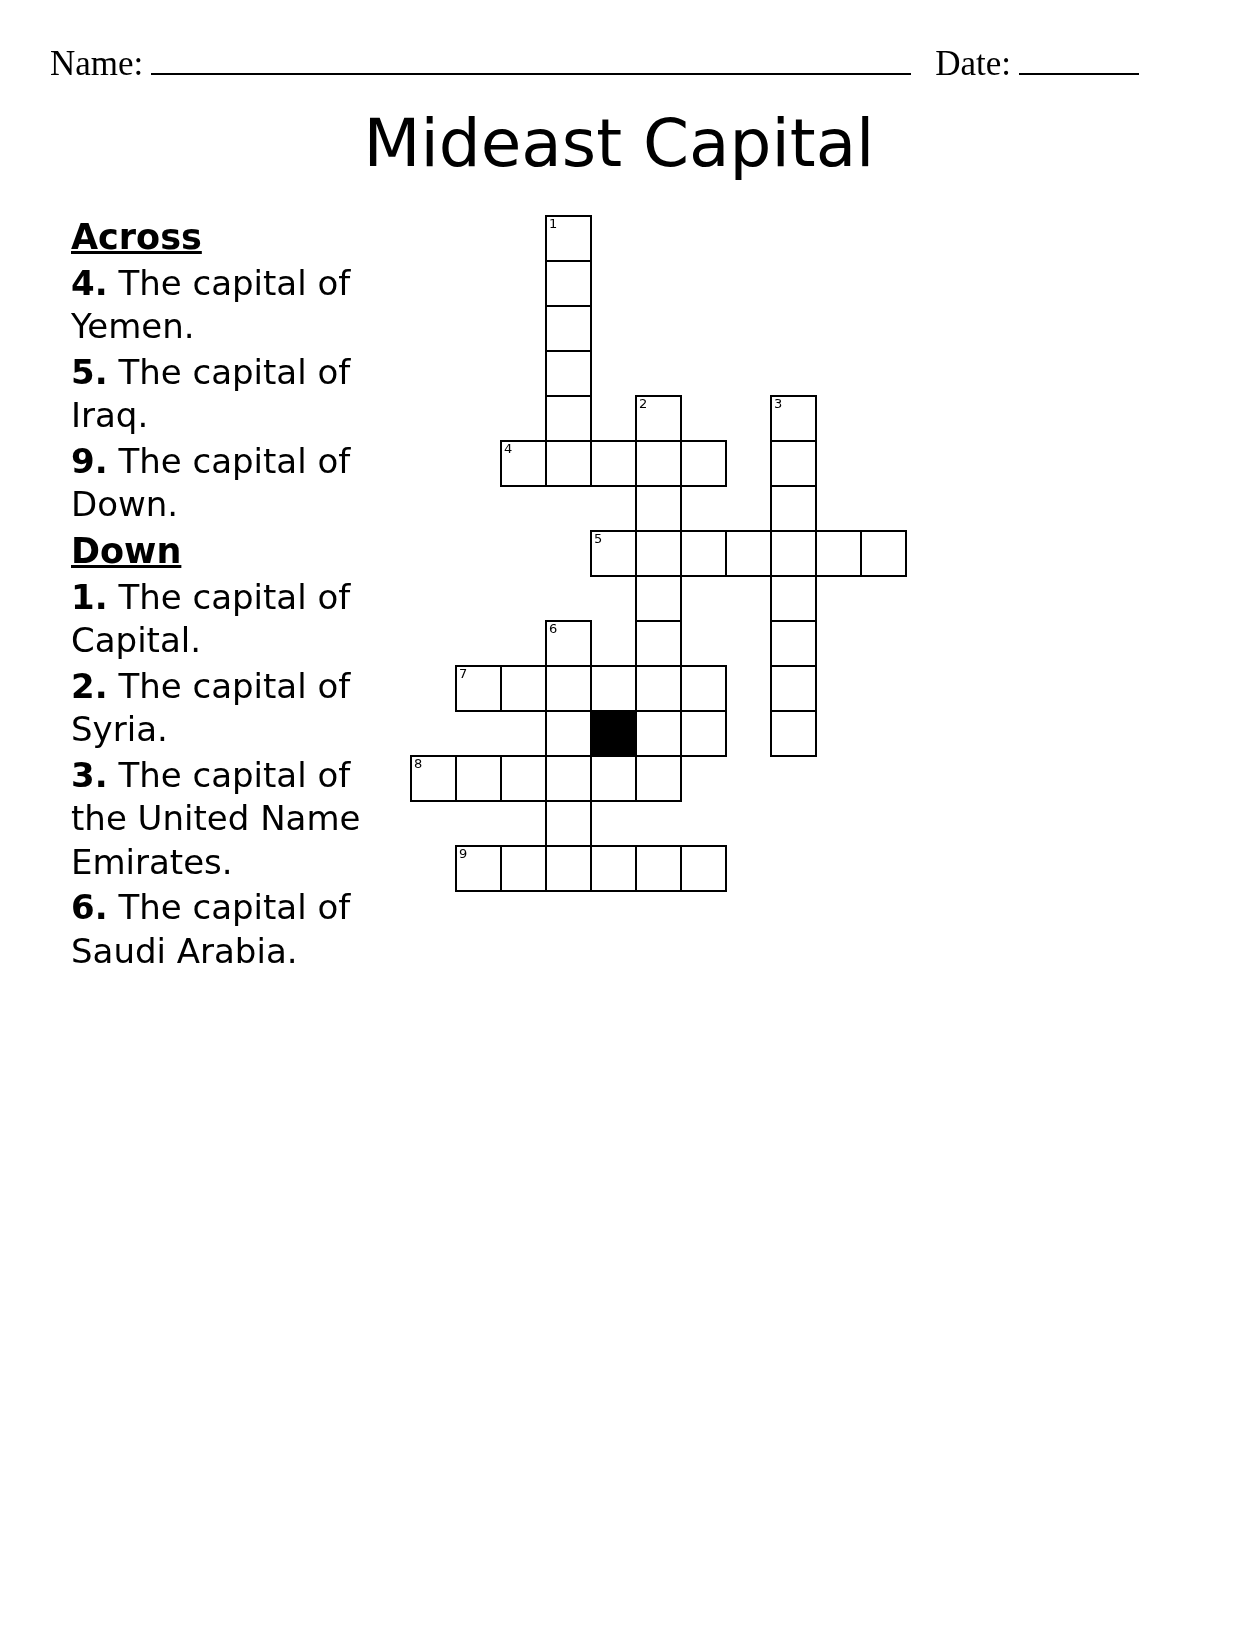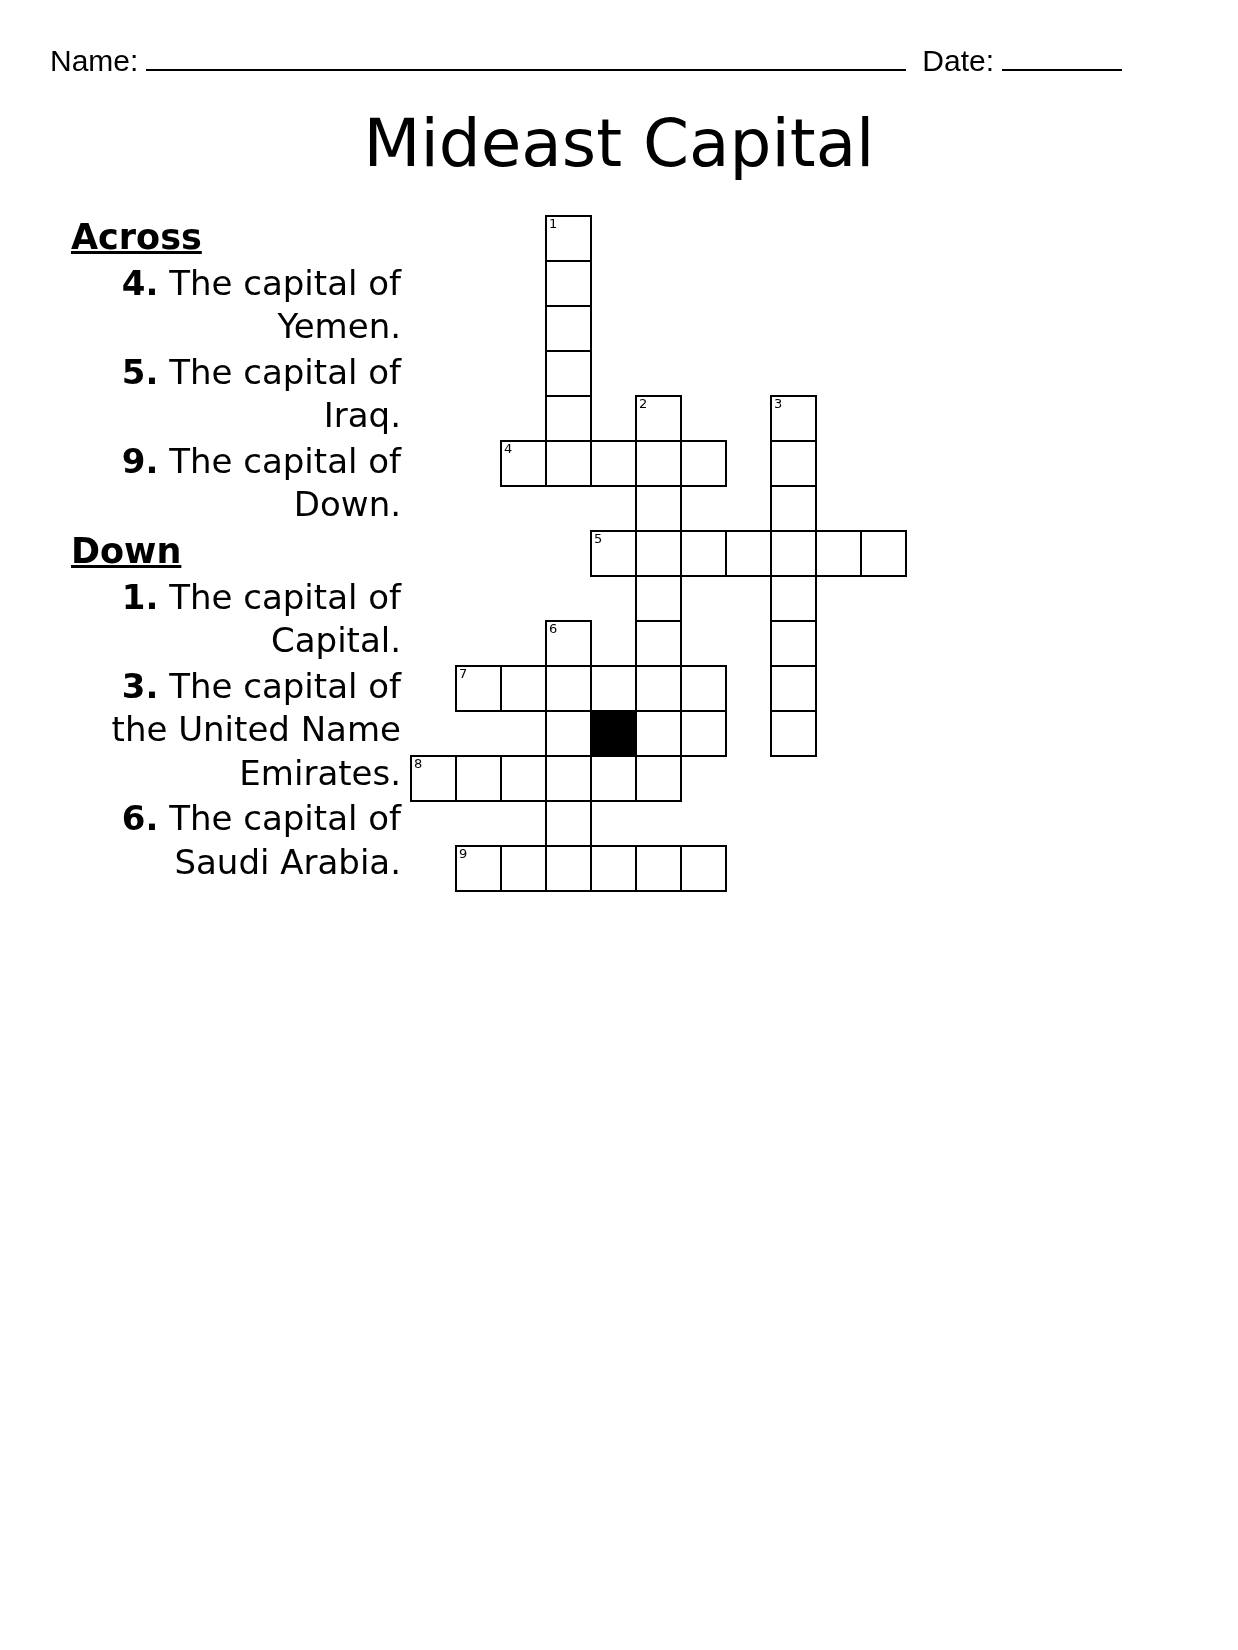--- a/index.html
+++ b/index.html
@@ -20,32 +20,32 @@
   .header {
     position: absolute;
     top: 44px;
     left: 50px;
     right: 50px;
     height: 40px;
     display: flex;
     align-items: baseline;
   }
   .hdr-label {
-    font-size: 30px;
-    font-family: Liberation Sans, sans-serif;
+    font-size: 35px;
+    font-family: Liberation Serif, serif;
     white-space: nowrap;
   }
   .hdr-rule {
     border-bottom: 2px solid #000;
     height: 24px;
     margin-left: 8px;
   }
   .name-rule { width: 760px; }
   .date-rule { width: 120px; }
-  .hdr-date { margin-left: 16px; display: flex; align-items: baseline; }
+  .hdr-date { margin-left: 24px; display: flex; align-items: baseline; }
 
   
   .title {
     position: absolute;
     top: 105px;
     left: 0;
     width: 1238px;
     text-align: center;
     font-size: 66px;
     font-weight: normal;
@@ -64,21 +64,20 @@
     margin-left: 21px;
   }
   .clue-heading {
     font-weight: bold;
     text-decoration: underline;
     font-size: 35px;
     margin-bottom: 2px;
   }
   .clue {
     margin: 0 0 2px 0;
-    text-align: right;
   }
   .clue b { font-weight: bold; }
 
   
   #grid {
     position: absolute;
     top: 215px;
     left: 410px;
     width: 560px;
     height: 740px;
@@ -131,20 +130,24 @@
   <div class="clue">
     <b>9.</b>
     <span>The capital of Down.</span>
   </div>
 
   <div class="clue-heading">Down</div>
 
   <div class="clue">
     <b>1.</b>
     <span>The capital of Capital.</span>
+  </div>
+  <div class="clue">
+    <b>2.</b>
+    <span>The capital of Syria.</span>
   </div>
   <div class="clue">
     <b>3.</b>
     <span>The capital of the United Name Emirates.</span>
   </div>
   <div class="clue">
     <b>6.</b>
     <span>The capital of Saudi Arabia.</span>
   </div>
 </div>

